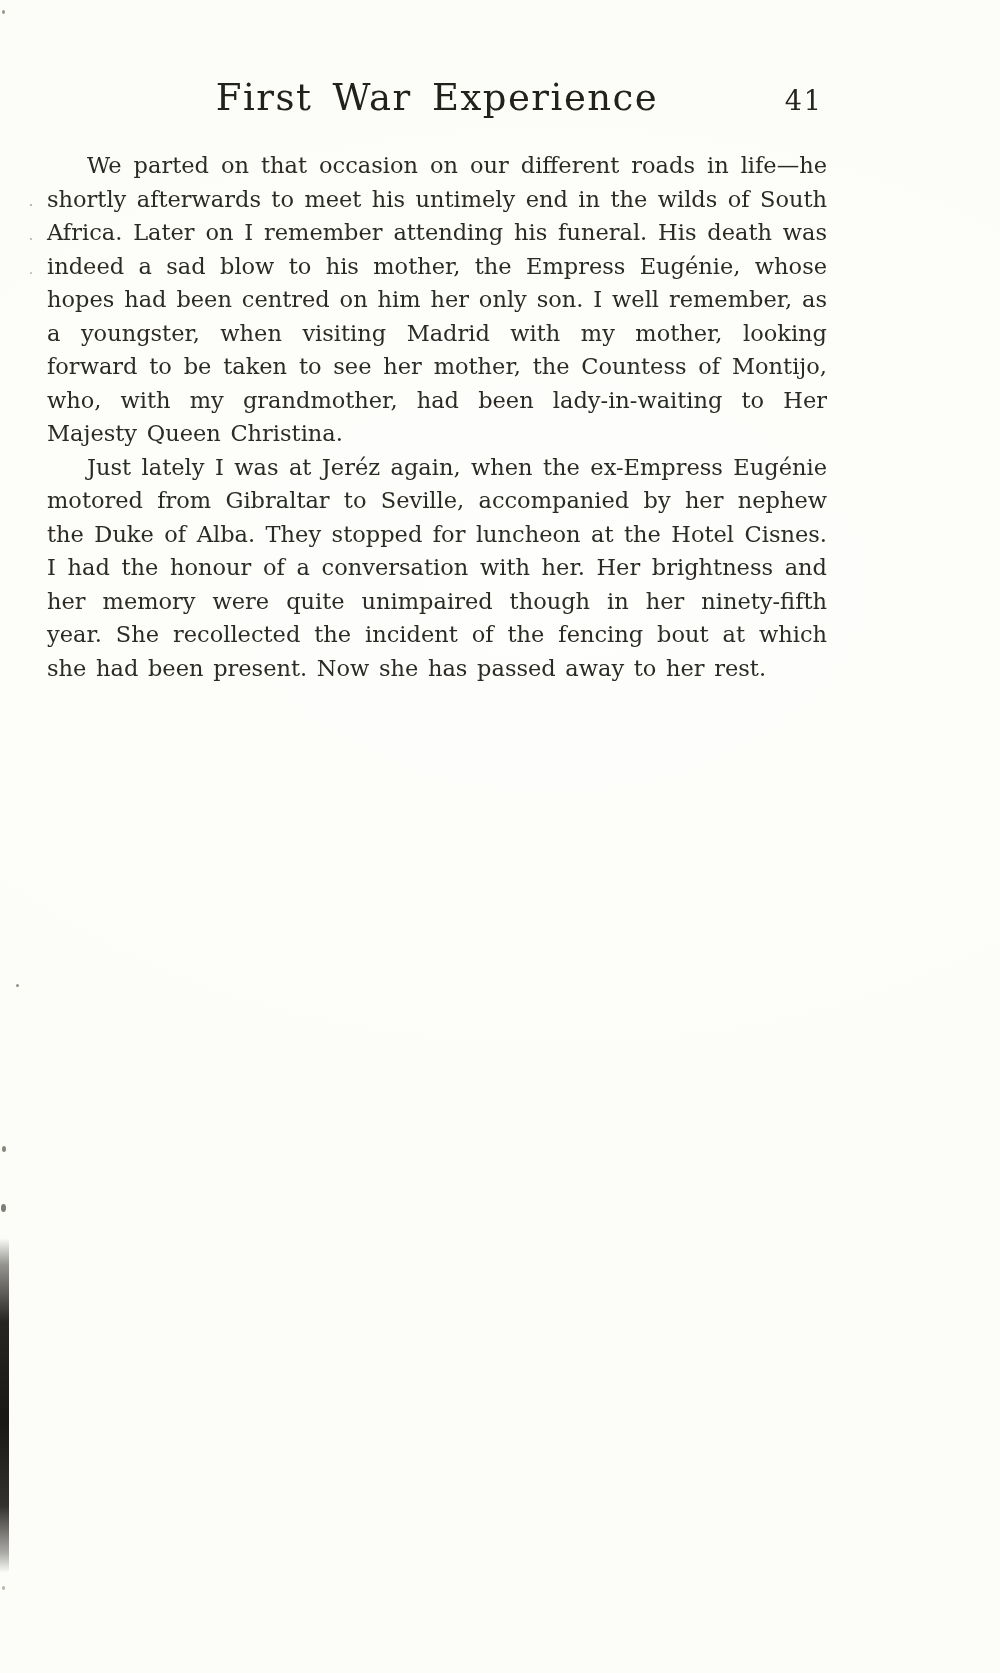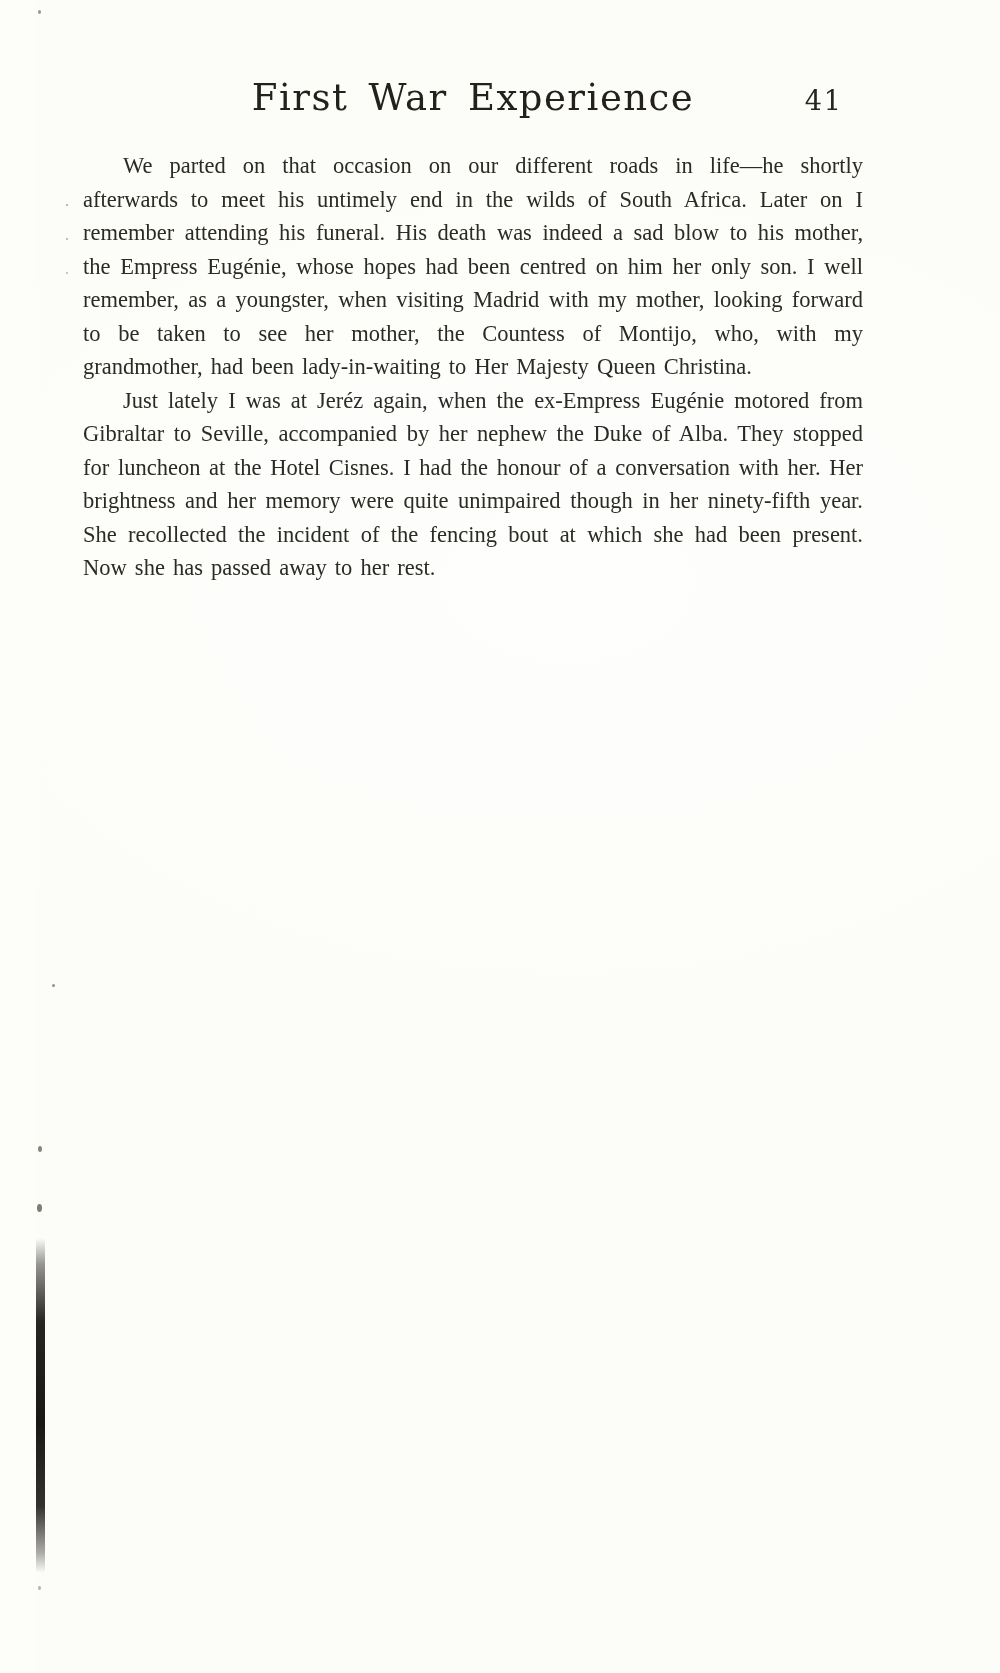--- a/index.html
+++ b/index.html
@@ -12,21 +12,20 @@
     position: relative;
     overflow: hidden;
   }
 
   .book-page {
     position: absolute;
     inset: 0;
     background:
       radial-gradient(ellipse 1400px 900px at 55% 35%, rgba(255,255,255,0.6), rgba(0,0,0,0) 70%),
       #fcfcf8;
-    margin-left: 36px;
   }
 
   .page-header {
     position: absolute;
     left: 47px;
     top: 76px;
     width: 780px;
     height: 52px;
   }
 
@@ -40,21 +39,21 @@
     font-size: 37px;
     font-weight: 500;
     letter-spacing: 1.5px;
     word-spacing: 7px;
     color: #22211b;
     font-family: "DejaVu Serif", "Liberation Serif", serif;
   }
 
   .page-number {
     position: absolute;
-    right: 20px;
+    right: 4px;
     top: 9px;
     font-size: 27px;
     letter-spacing: 2px;
     color: #26251f;
   }
 
   .page-body {
     position: absolute;
     left: 47px;
     top: 149px;
@@ -63,21 +62,20 @@
     line-height: 33.5px;
     text-align: justify;
     word-spacing: 2.5px;
     color: #2b2a24;
   }
 
   .page-body p {
     margin: 0;
     padding: 0;
     text-indent: 40px;
-    font-family: Liberation Serif, serif;
   }
 
   
   .binding-streak {
     position: absolute;
     left: 0;
     top: 1238px;
     width: 9px;
     height: 335px;
     border-radius: 4px;

